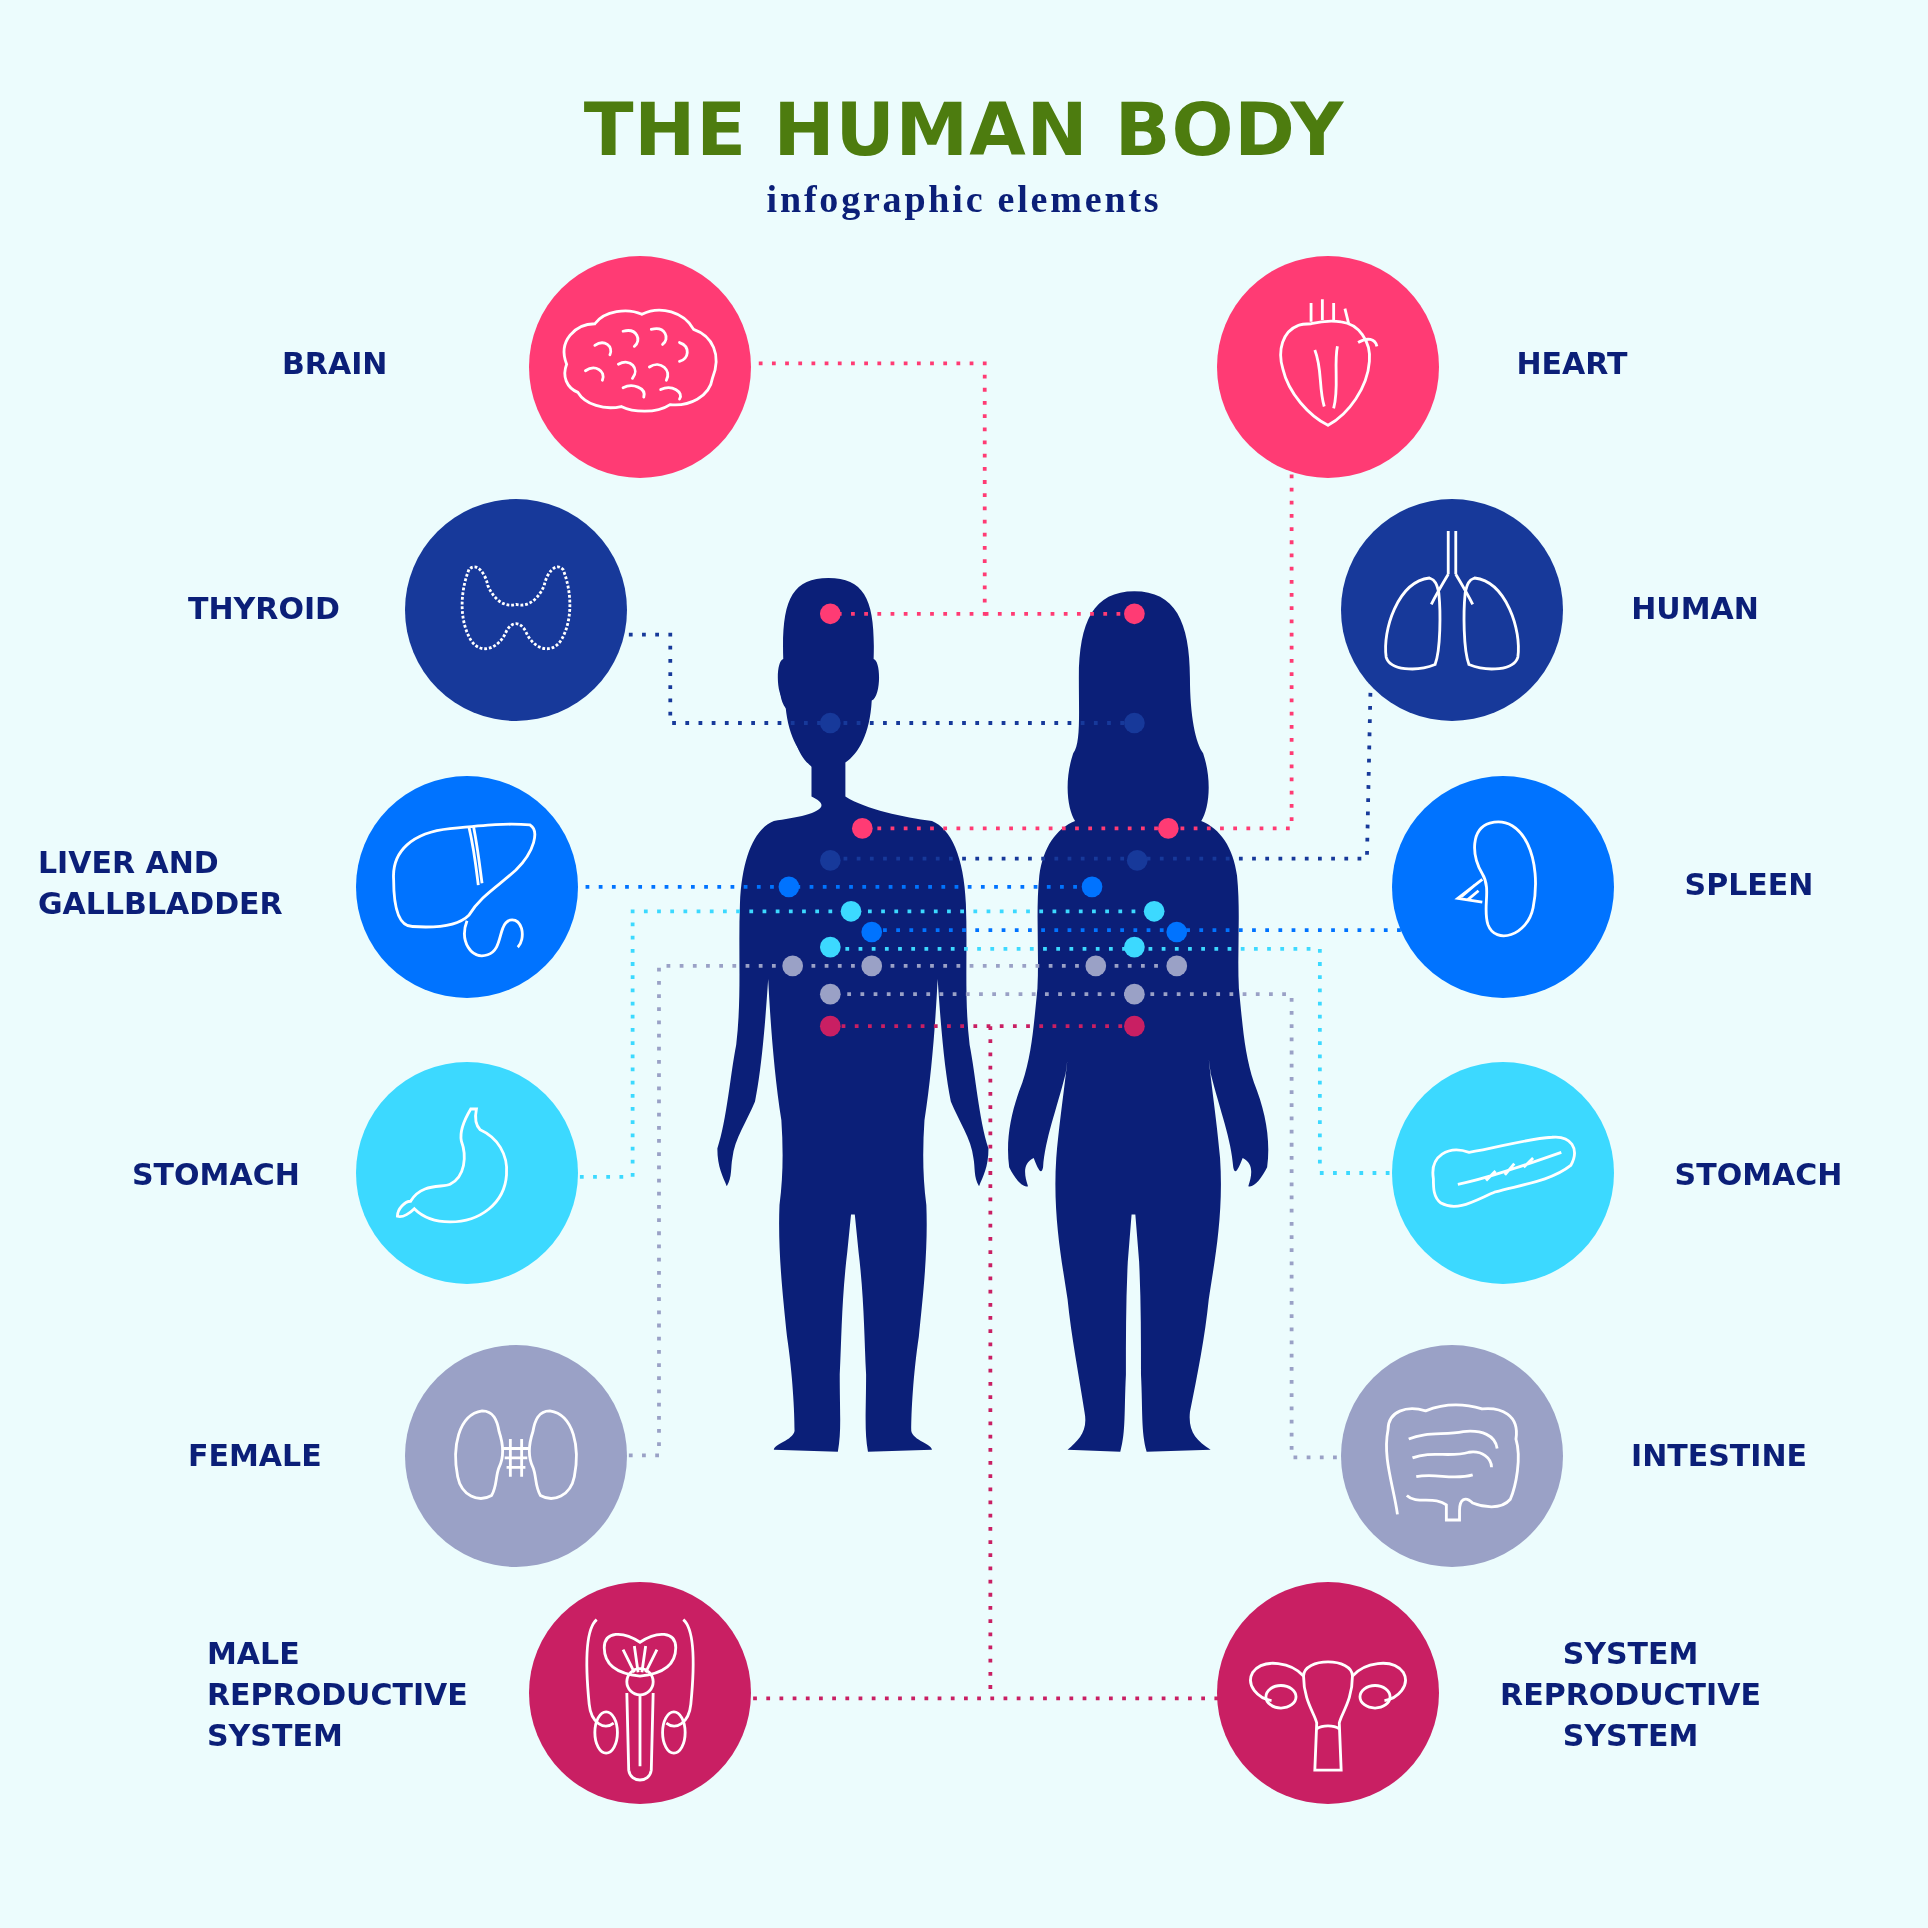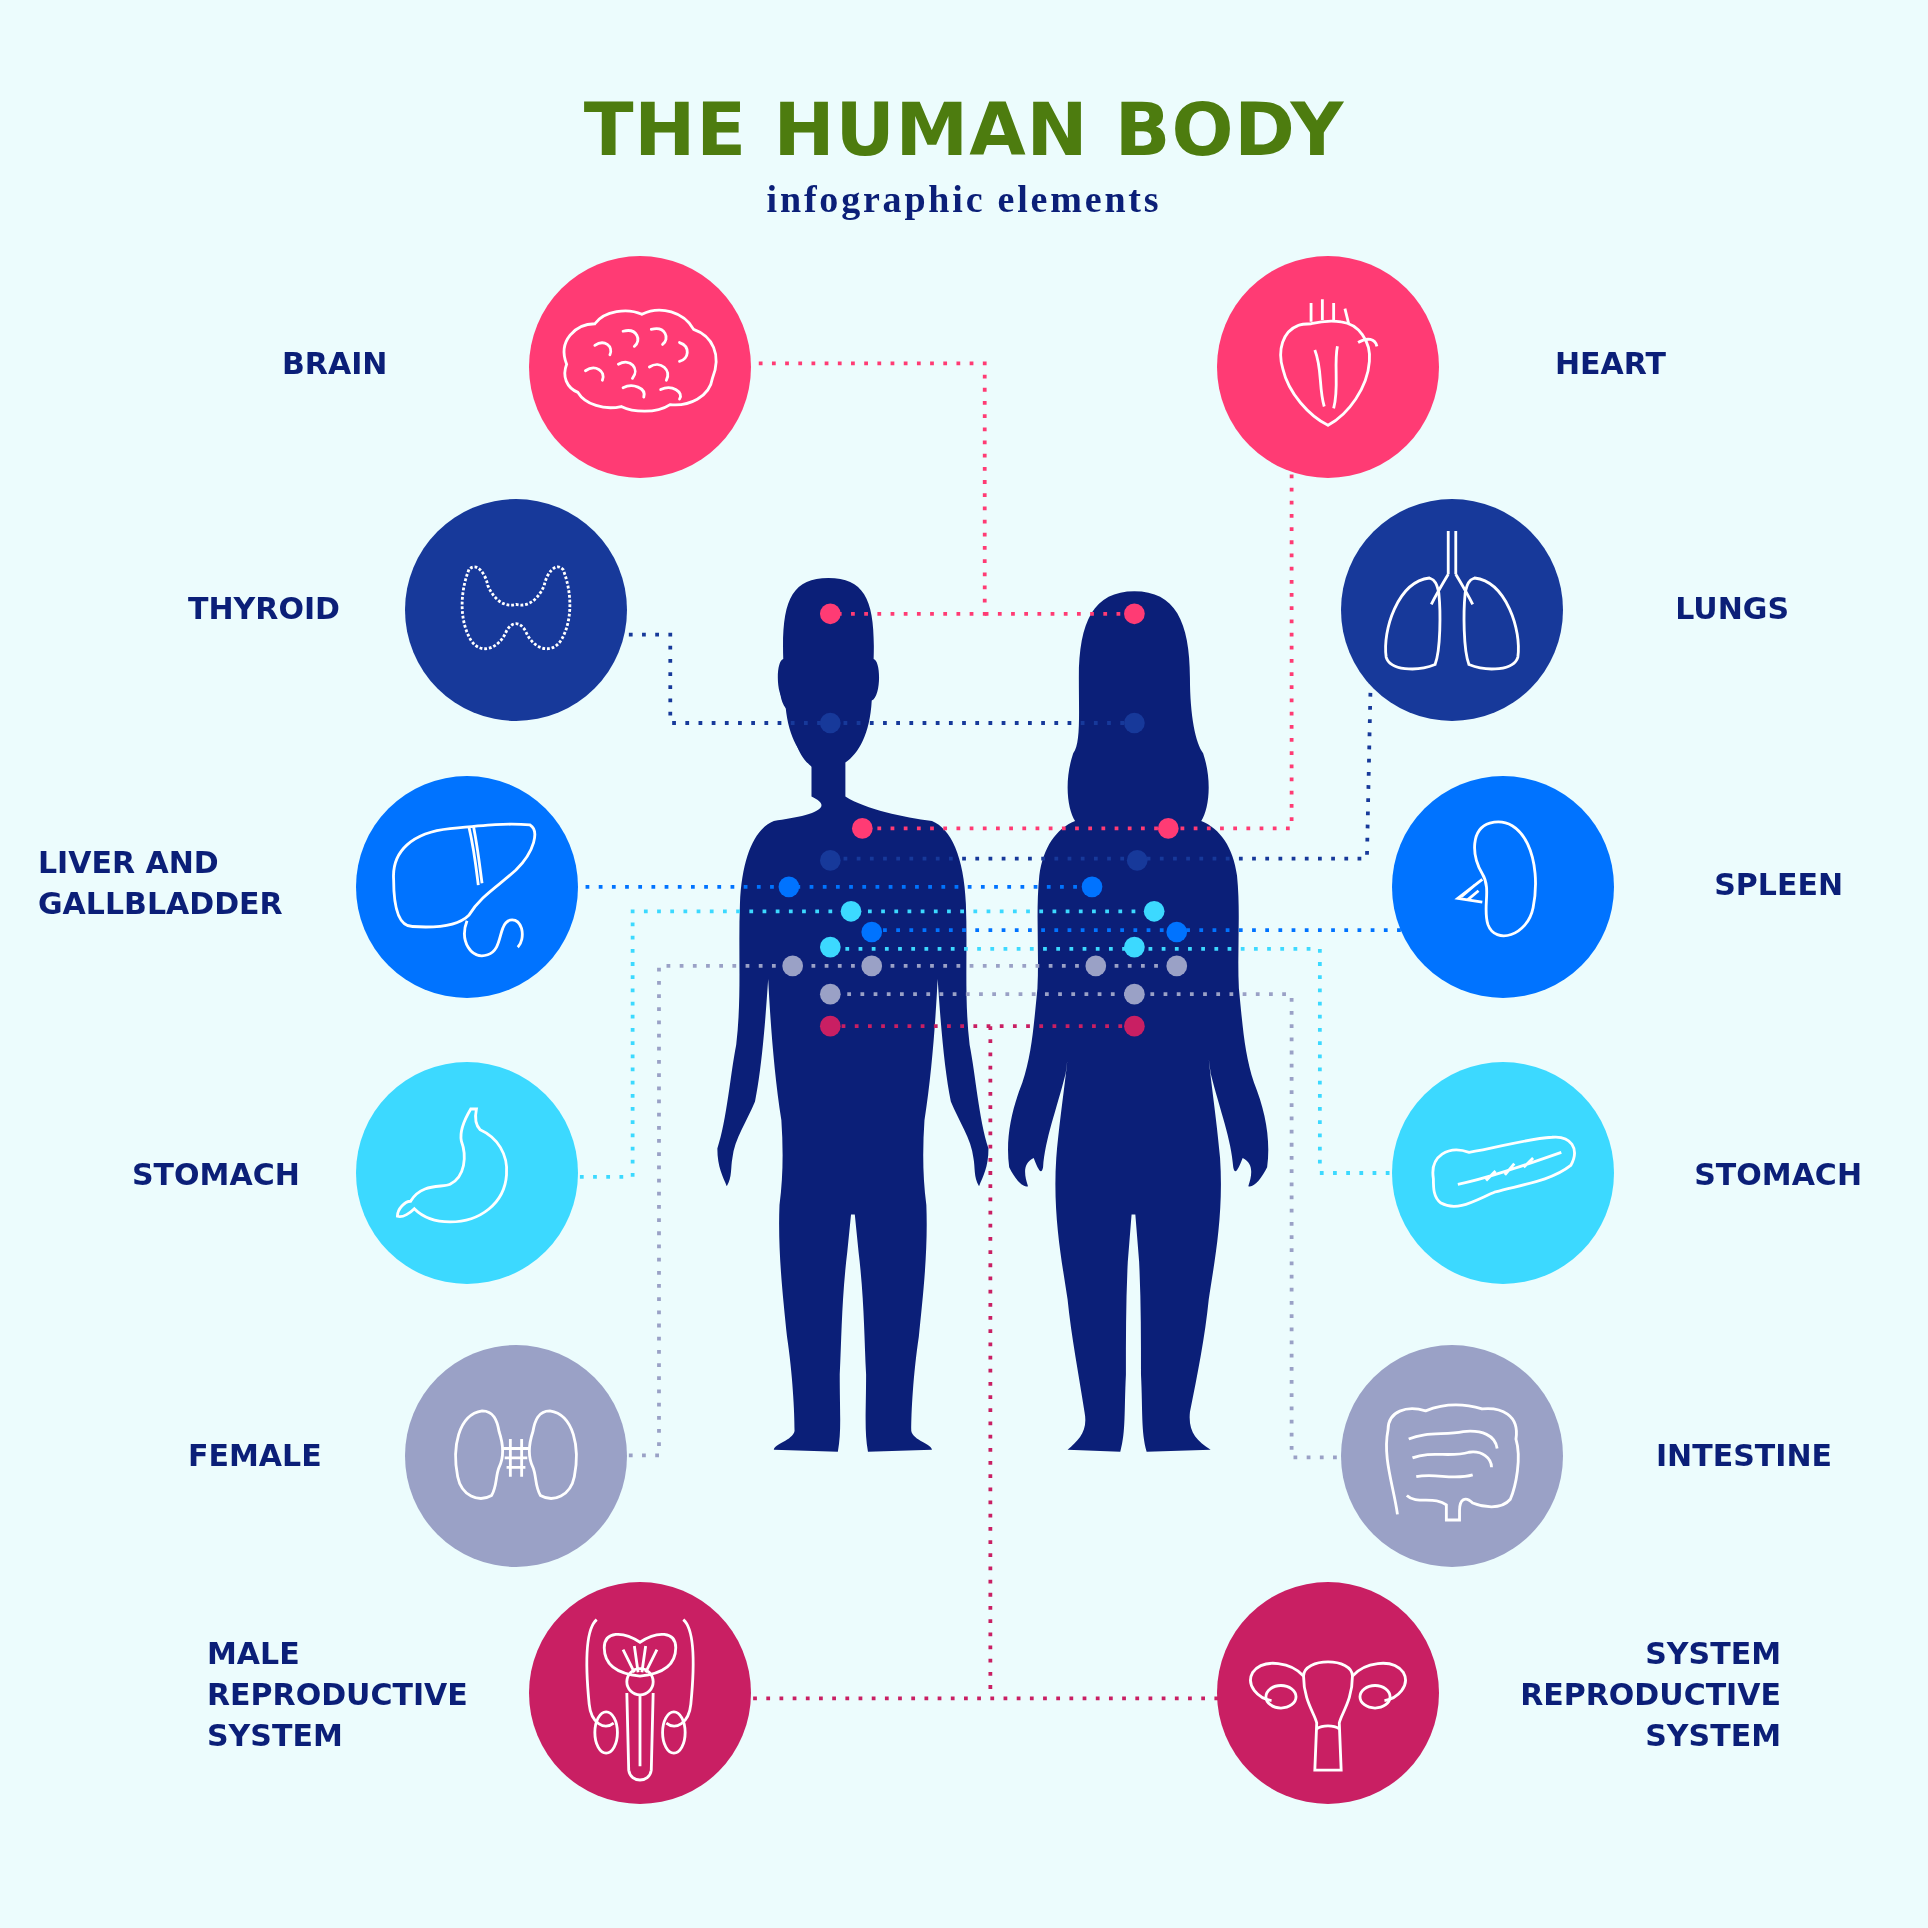--- a/index.html
+++ b/index.html
@@ -3,21 +3,21 @@
 <meta charset="utf-8">
 <style>
   html,body{margin:0;padding:0;}
   body{width:1928px;height:1928px;background:#ecfcfd;position:relative;overflow:hidden;font-family:"Liberation Sans",sans-serif;}
   .title{position:absolute;top:87px;left:0;width:1928px;text-align:center;font-size:73px;font-weight:900;color:#4d7c0f;letter-spacing:0.9px;font-family:"DejaVu Sans",sans-serif;}
   .subtitle{position:absolute;top:177px;left:0;width:1928px;text-align:center;font-size:38px;font-weight:700;color:#0b1f78;letter-spacing:2.8px;font-family:Liberation Serif, serif;}
   .organ{position:absolute;border-radius:50%;width:222px;height:222px;}
   .organ svg{position:absolute;left:0;top:0;width:222px;height:222px;}
   .label{position:absolute;color:#0b1f78;font-weight:700;font-size:30px;line-height:41px;font-family:"DejaVu Sans",sans-serif;}
   .label.left{}
-  .label.right{text-align:right;}
+  .label.right{text-align:center;}
   #lines{position:absolute;left:0;top:0;}
 </style>
 </head>
 <body>
 
 <div class="title">THE HUMAN BODY</div>
 <div class="subtitle">infographic elements</div>
 
 <svg id="lines" width="1928" height="1928" viewBox="0 0 2048 2048">
 
@@ -145,21 +145,21 @@
 </div>
 <div class="label right" style="left:1478px;top:343px;width:188px;">HEART</div>
 
 <div class="organ" style="left:1341px;top:499px;background:#17399a;">
   <svg viewBox="0 0 236 236" fill="none" stroke="#fff" stroke-width="3">
     <path d="M114 34 L114 80 M122 34 L122 80 M114 80 C108 90 102 100 96 112 M122 80 C128 90 134 100 140 112"></path>
     <path d="M94 84 C60 88 44 140 48 168 C52 182 80 184 100 176 C106 160 106 120 104 100 C102 90 100 86 94 84 Z"></path>
     <path d="M142 84 C176 88 192 140 188 168 C184 182 156 184 136 176 C130 160 130 120 132 100 C134 90 136 86 142 84 Z"></path>
   </svg>
 </div>
-<div class="label right" style="left:1601px;top:588px;width:188px;">LUNGS</div>
+<div class="label right" style="left:1601px;top:588px;width:188px;">HUMAN</div>
 
 <div class="organ" style="left:1392px;top:776px;background:#0073ff;">
   <svg viewBox="0 0 236 236" fill="none" stroke="#fff" stroke-width="3">
     <path d="M104 50 C140 40 160 90 150 140 C144 170 110 180 102 158 C96 140 106 120 96 104 C84 84 84 56 104 50 Z"></path>
     <path d="M96 110 L70 130 L96 134 M88 116 L74 128 M92 122 L80 132"></path>
   </svg>
 </div>
 <div class="label right" style="left:1655px;top:864px;width:188px;">SPLEEN</div>
 
 <div class="organ" style="left:1392px;top:1062px;background:#3cd9ff;">

